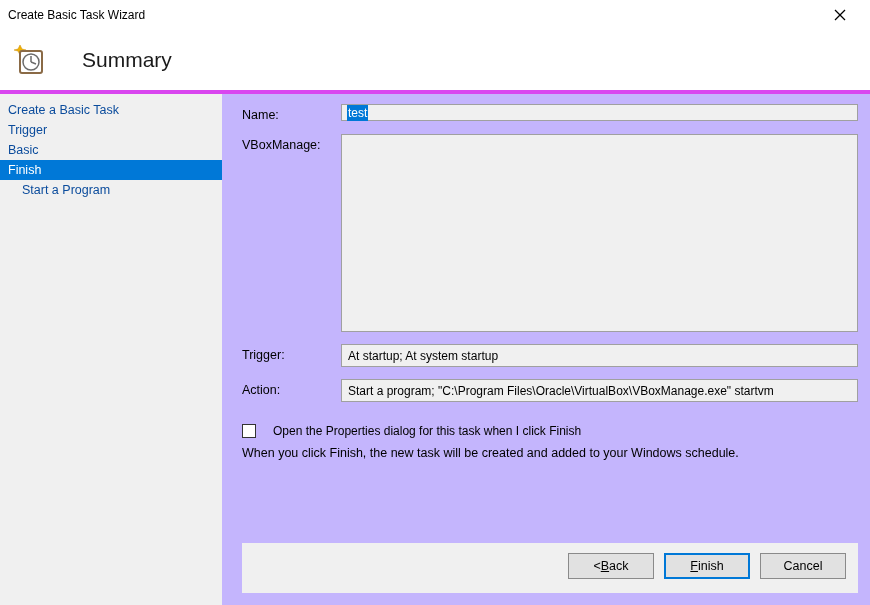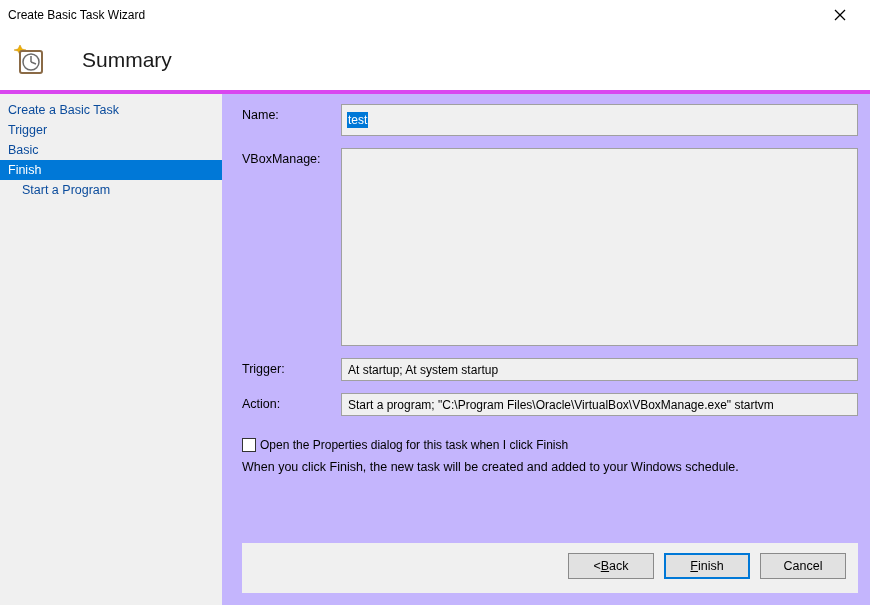--- a/index.html
+++ b/index.html
@@ -133,38 +133,38 @@
     color: #fff;
   }
   .name-field {
     position: relative;
   }
   .name-field .frame {
     width: 100%;
     box-sizing: border-box;
     border: 1px solid #a0a0a0;
     background: #f0f0f0;
-    height: 32px;
+    height: 17px;
     padding: 2px 5px;
     display: flex;
     align-items: center;
   }
   .trigger-field, .action-field {
     white-space: nowrap;
     overflow: hidden;
     text-overflow: clip;
   }
   
   .extras {
     margin-top: 22px;
   }
   .checkrow {
     display: flex;
     align-items: center;
-    gap: 4px;
+    gap: 17px;
     margin-bottom: 8px;
   }
   .win-check {
     width: 14px;
     height: 14px;
     border: 1px solid #333;
     background: #fff;
     flex: none;
     box-sizing: border-box;
   }

